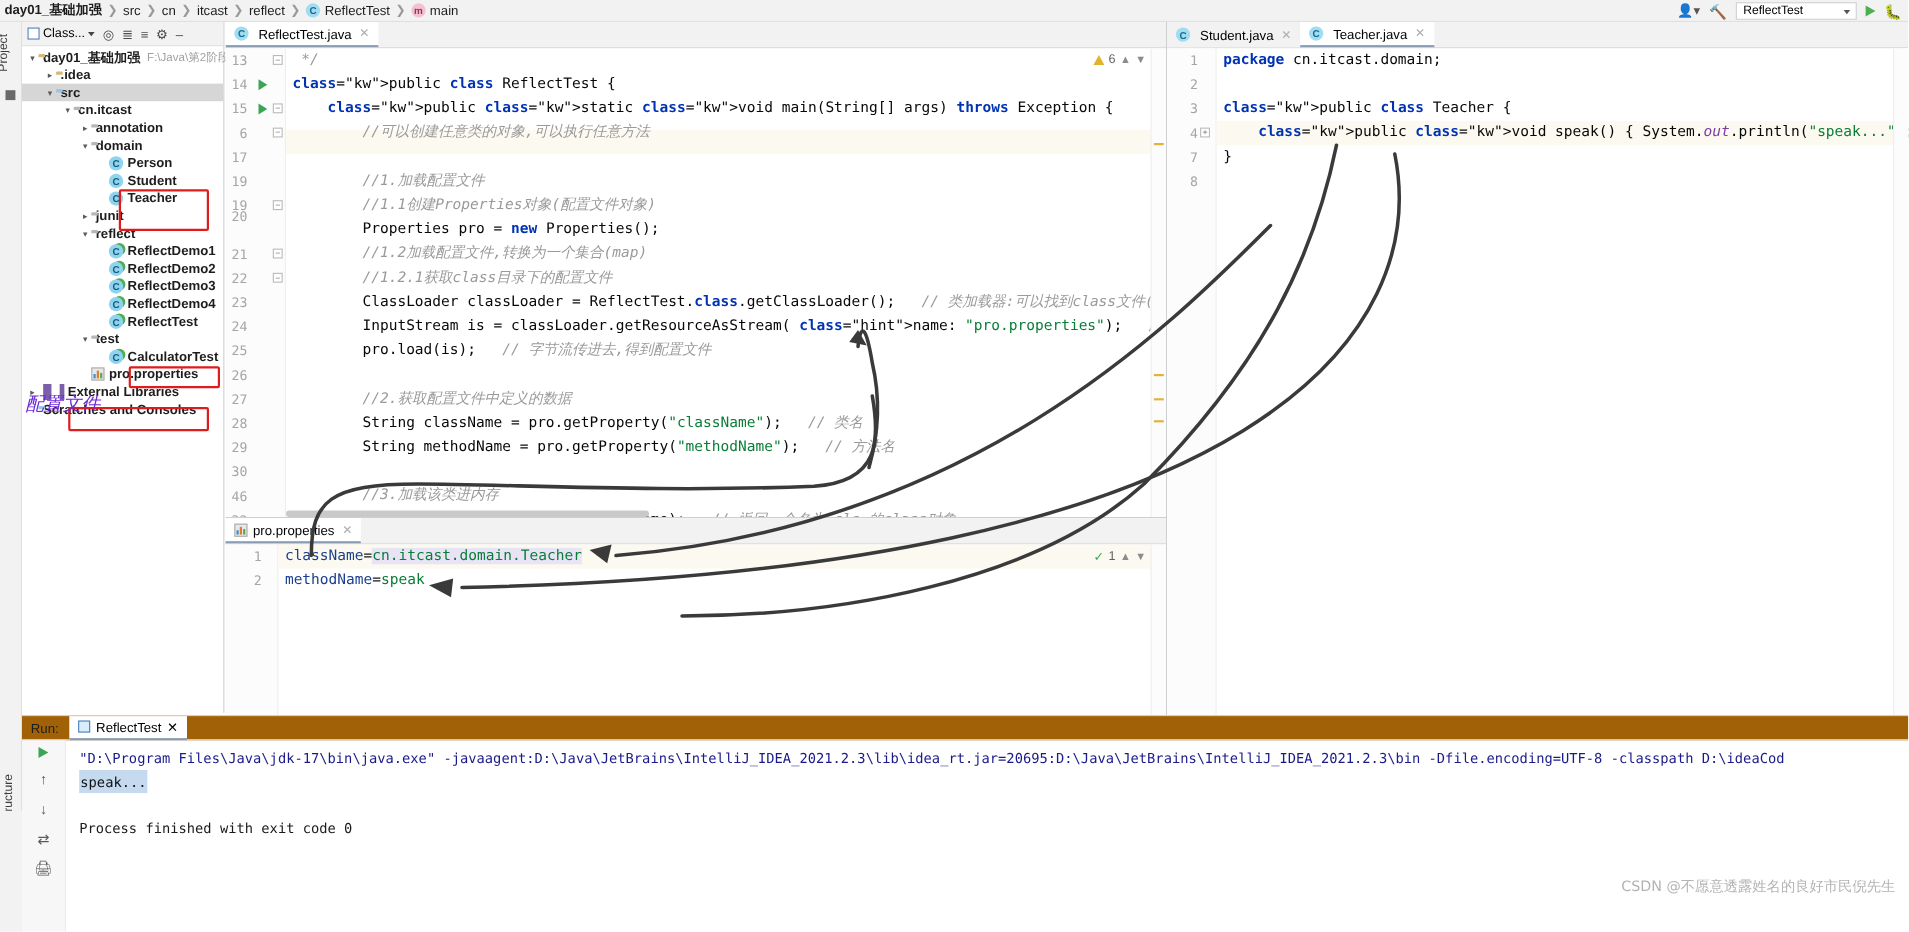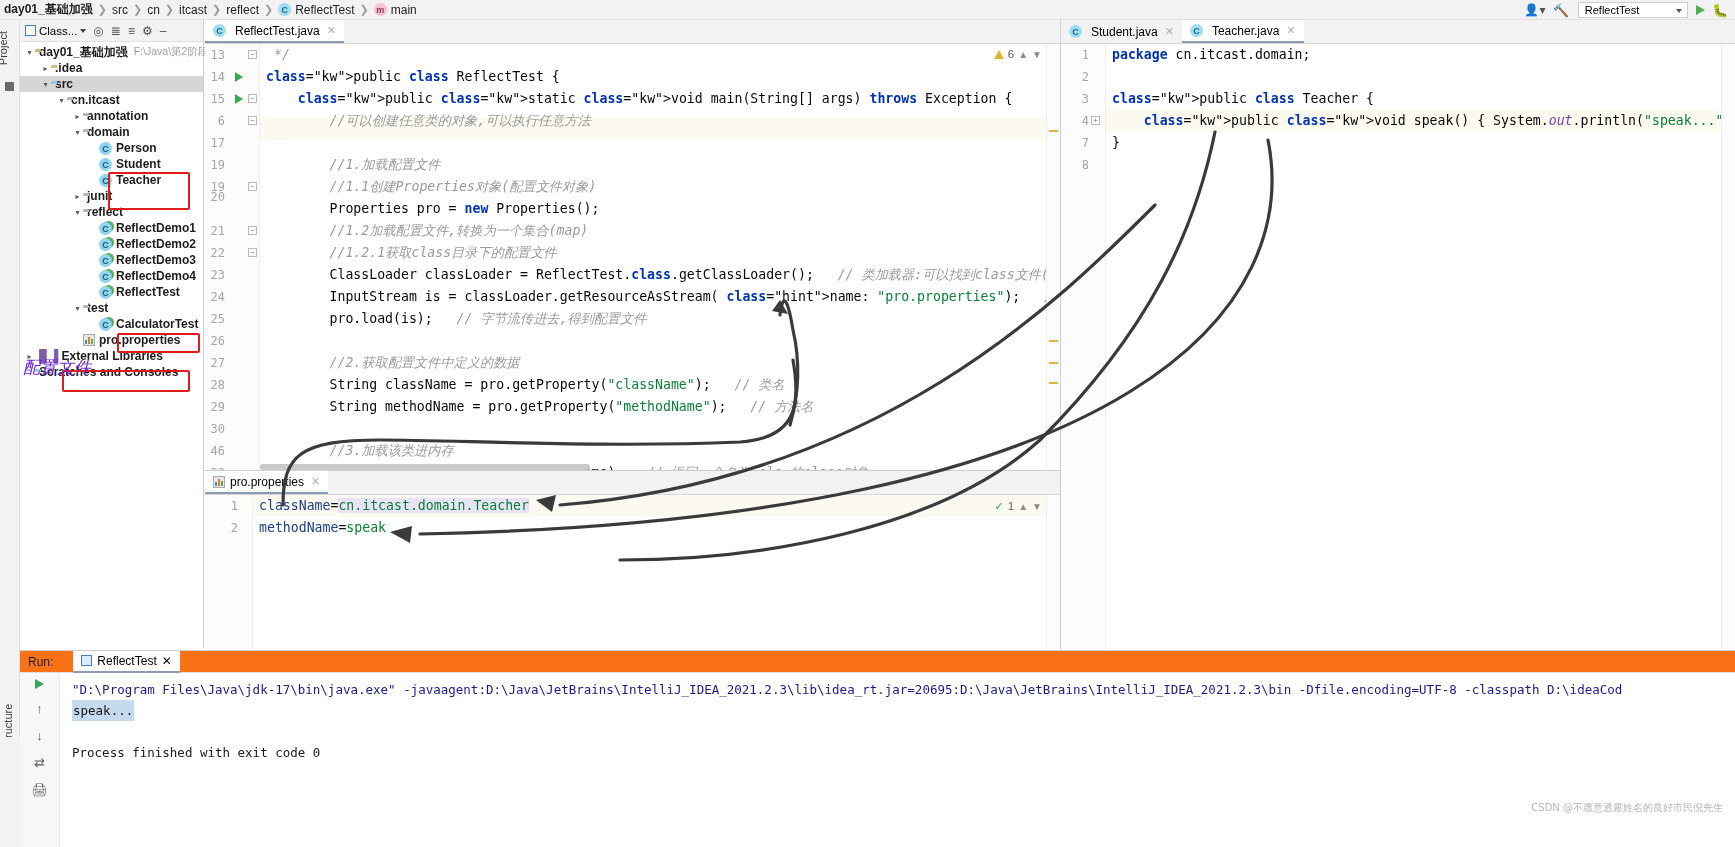--- a/index.html
+++ b/index.html
@@ -227,22 +227,22 @@
   .righted .codearea { height: 606px; }
   .righted .gutter { width: 45px; }
   .righted .codelines { left: 45px; }
 
   
   .runpanel {
     position: absolute; left: 20px; top: 650px; width: 1715px; height: 197px;
     background: #ffffff; border-top: 1px solid #cfcfcf;
   }
   .run-tabbar {
-    height: 22px; background: #f97316; display: flex; align-items: center;
-    gap: 20px; padding-left: 8px; border-bottom: 1px solid #e0e0e0;
+    height: 22px; background: #a16207; display: flex; align-items: center;
+    gap: 10px; padding-left: 8px; border-bottom: 1px solid #e0e0e0;
   }
   .run-label { font-size: 12px; color: #1d1d1d; }
   .runtab {
     display: flex; align-items: center; gap: 5px; padding: 0 8px; height: 22px;
     background: #ffffff; border-bottom: 2px solid #8a9cb5; font-size: 12px;
   }
   .runtab-ico { width: 11px; height: 11px; border: 1.5px solid #4a7fbd; background: #d9ecfb; }
   .console-side {
     position: absolute; left: 0; top: 22px; width: 40px; bottom: 0;
     background: #f7f7f7; border-right: 1px solid #ececec;
@@ -252,21 +252,21 @@
   .cs-run { width: 0; height: 0; border-left: 9px solid #3aa655; border-top: 5px solid transparent; border-bottom: 5px solid transparent; }
   .console {
     position: absolute; left: 40px; top: 22px; right: 0; bottom: 0;
     font-family: "DejaVu Sans Mono", monospace; font-size: 12.5px;
     color: #1a1a1a; padding: 6px 0 0 12px; overflow: hidden; white-space: pre;
   }
   .cons-line { height: 21px; line-height: 21px; }
   .cons-out { color: #111; background: #c5d9ef; display: inline-block; padding: 0 1px; }
   .watermark {
     position: absolute; right: 12px; bottom: 32px;
-    font-size: 10px; color: #b4b4b4;
+    font-size: 13px; color: #b4b4b4;
     font-family: "DejaVu Sans", sans-serif;
     margin-left: 29px;
   }
   .bottom-strip {
     position: absolute; left: 0; bottom: 0; width: 20px; height: 110px;
     background: #f2f2f2;
   }
   svg.annot { position: absolute; left: 0; top: 0; pointer-events: none; }
 </style>
 </head>

